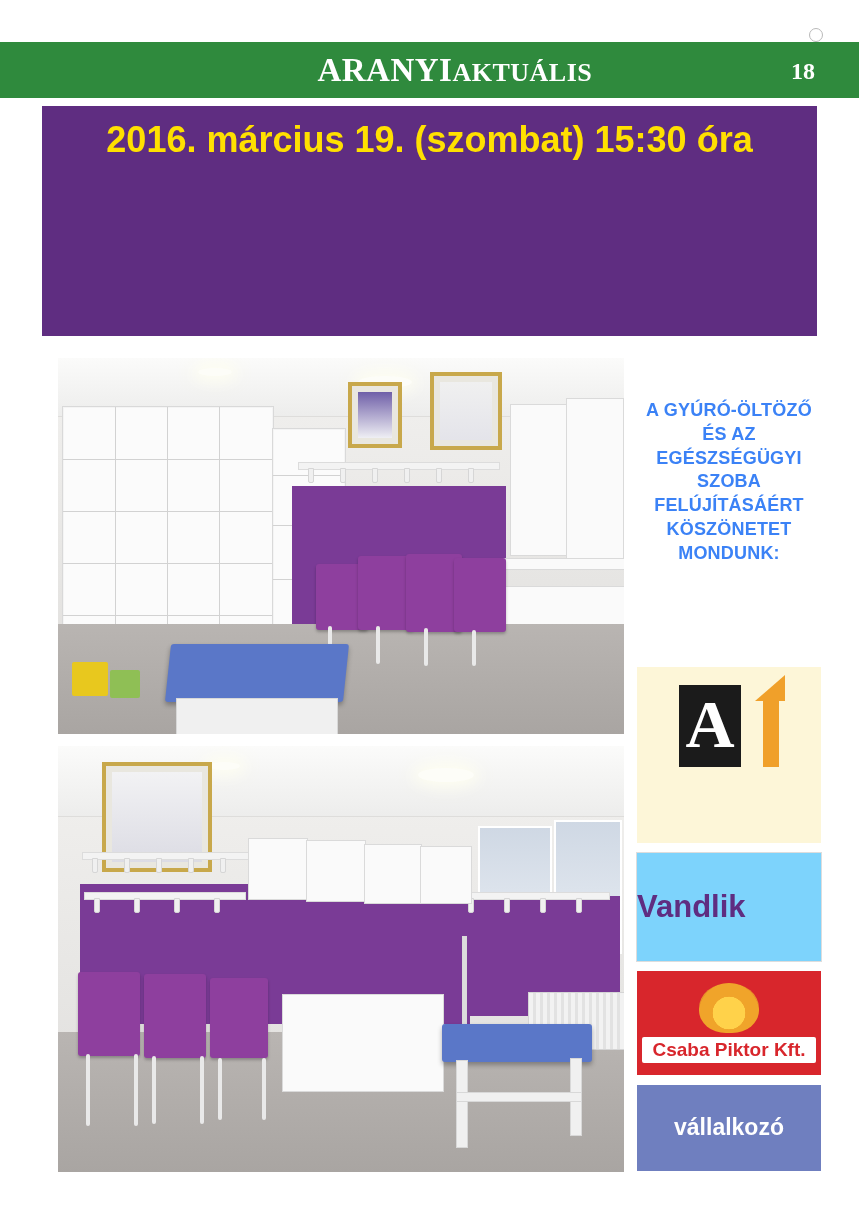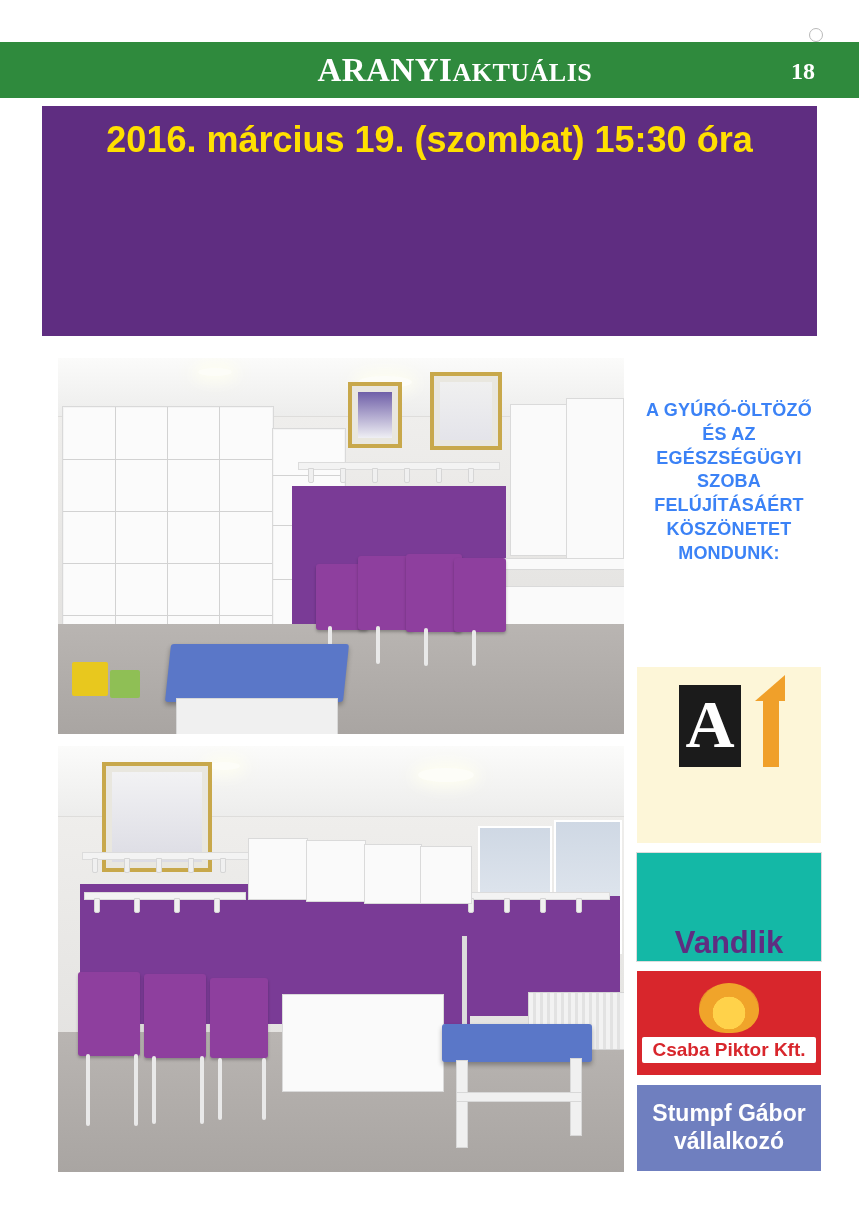--- a/index.html
+++ b/index.html
@@ -319,29 +319,29 @@
     color: #111111;
     font-size: 19px;
     font-weight: bold;
     text-align: center;
     line-height: 1.2;
     margin-top: 2px;
   }
   .sp-vandlik {
     top: 852px;
     height: 110px;
-    background: #14b8a6;
+    background: #7dd3fc;
     color: #5f2d81;
     font-size: 31px;
     font-weight: bold;
     line-height: 1.12;
     display: flex;
-    flex-direction: column;
+    flex-direction: row;
     align-items: center;
-    justify-content: flex-end;
+    justify-content: flex-start;
     border: 1px solid #ddd;
   }
   .sp-piktor {
     top: 970px;
     height: 106px;
     background: #d8262c;
     display: flex;
     flex-direction: column;
     align-items: center;
     justify-content: center;
@@ -543,17 +543,16 @@
   <div class="sponsor-box sp-vandlik">
     <div>Vandlik</div>
   </div>
 
   <div class="sponsor-box sp-piktor">
     <div class="piktor-flame"></div>
     <div class="piktor-band">Csaba Piktor Kft.</div>
   </div>
 
   <div class="sponsor-box sp-stumpf">
-    <div>Stumpf Gábor</div>
     <div>vállalkozó</div>
   </div>
 
 </div>
 
 </body></html>

